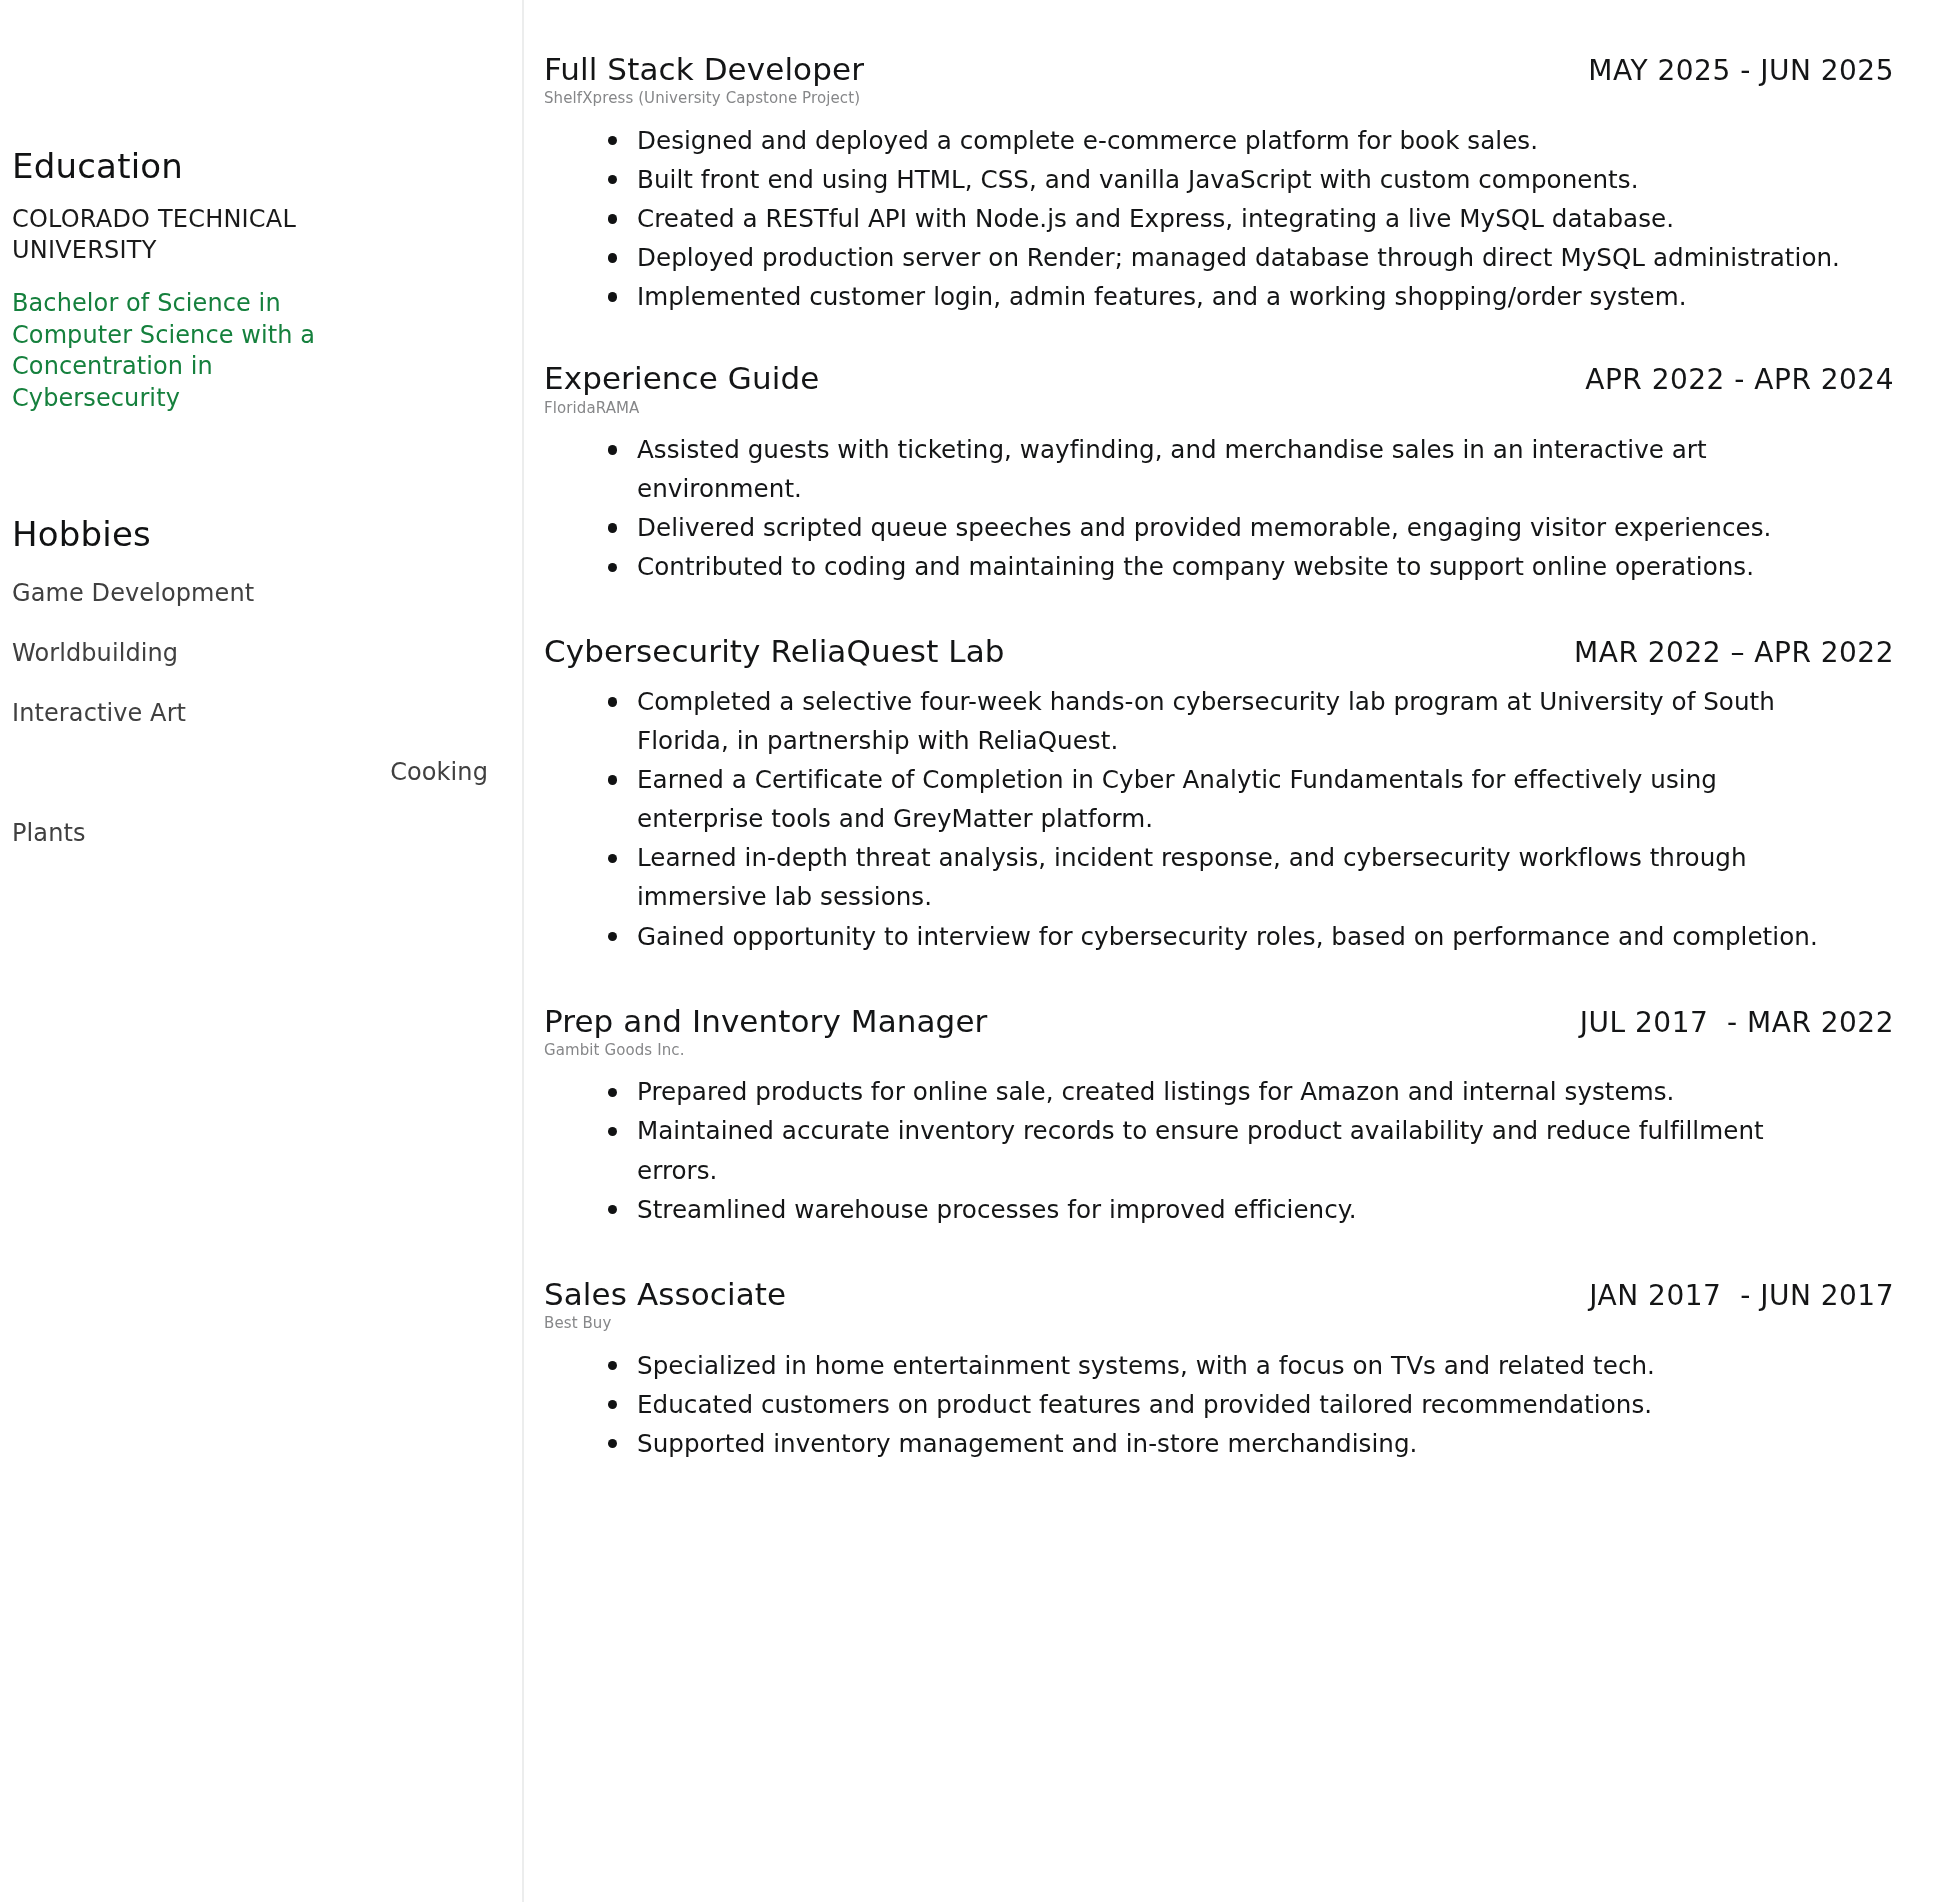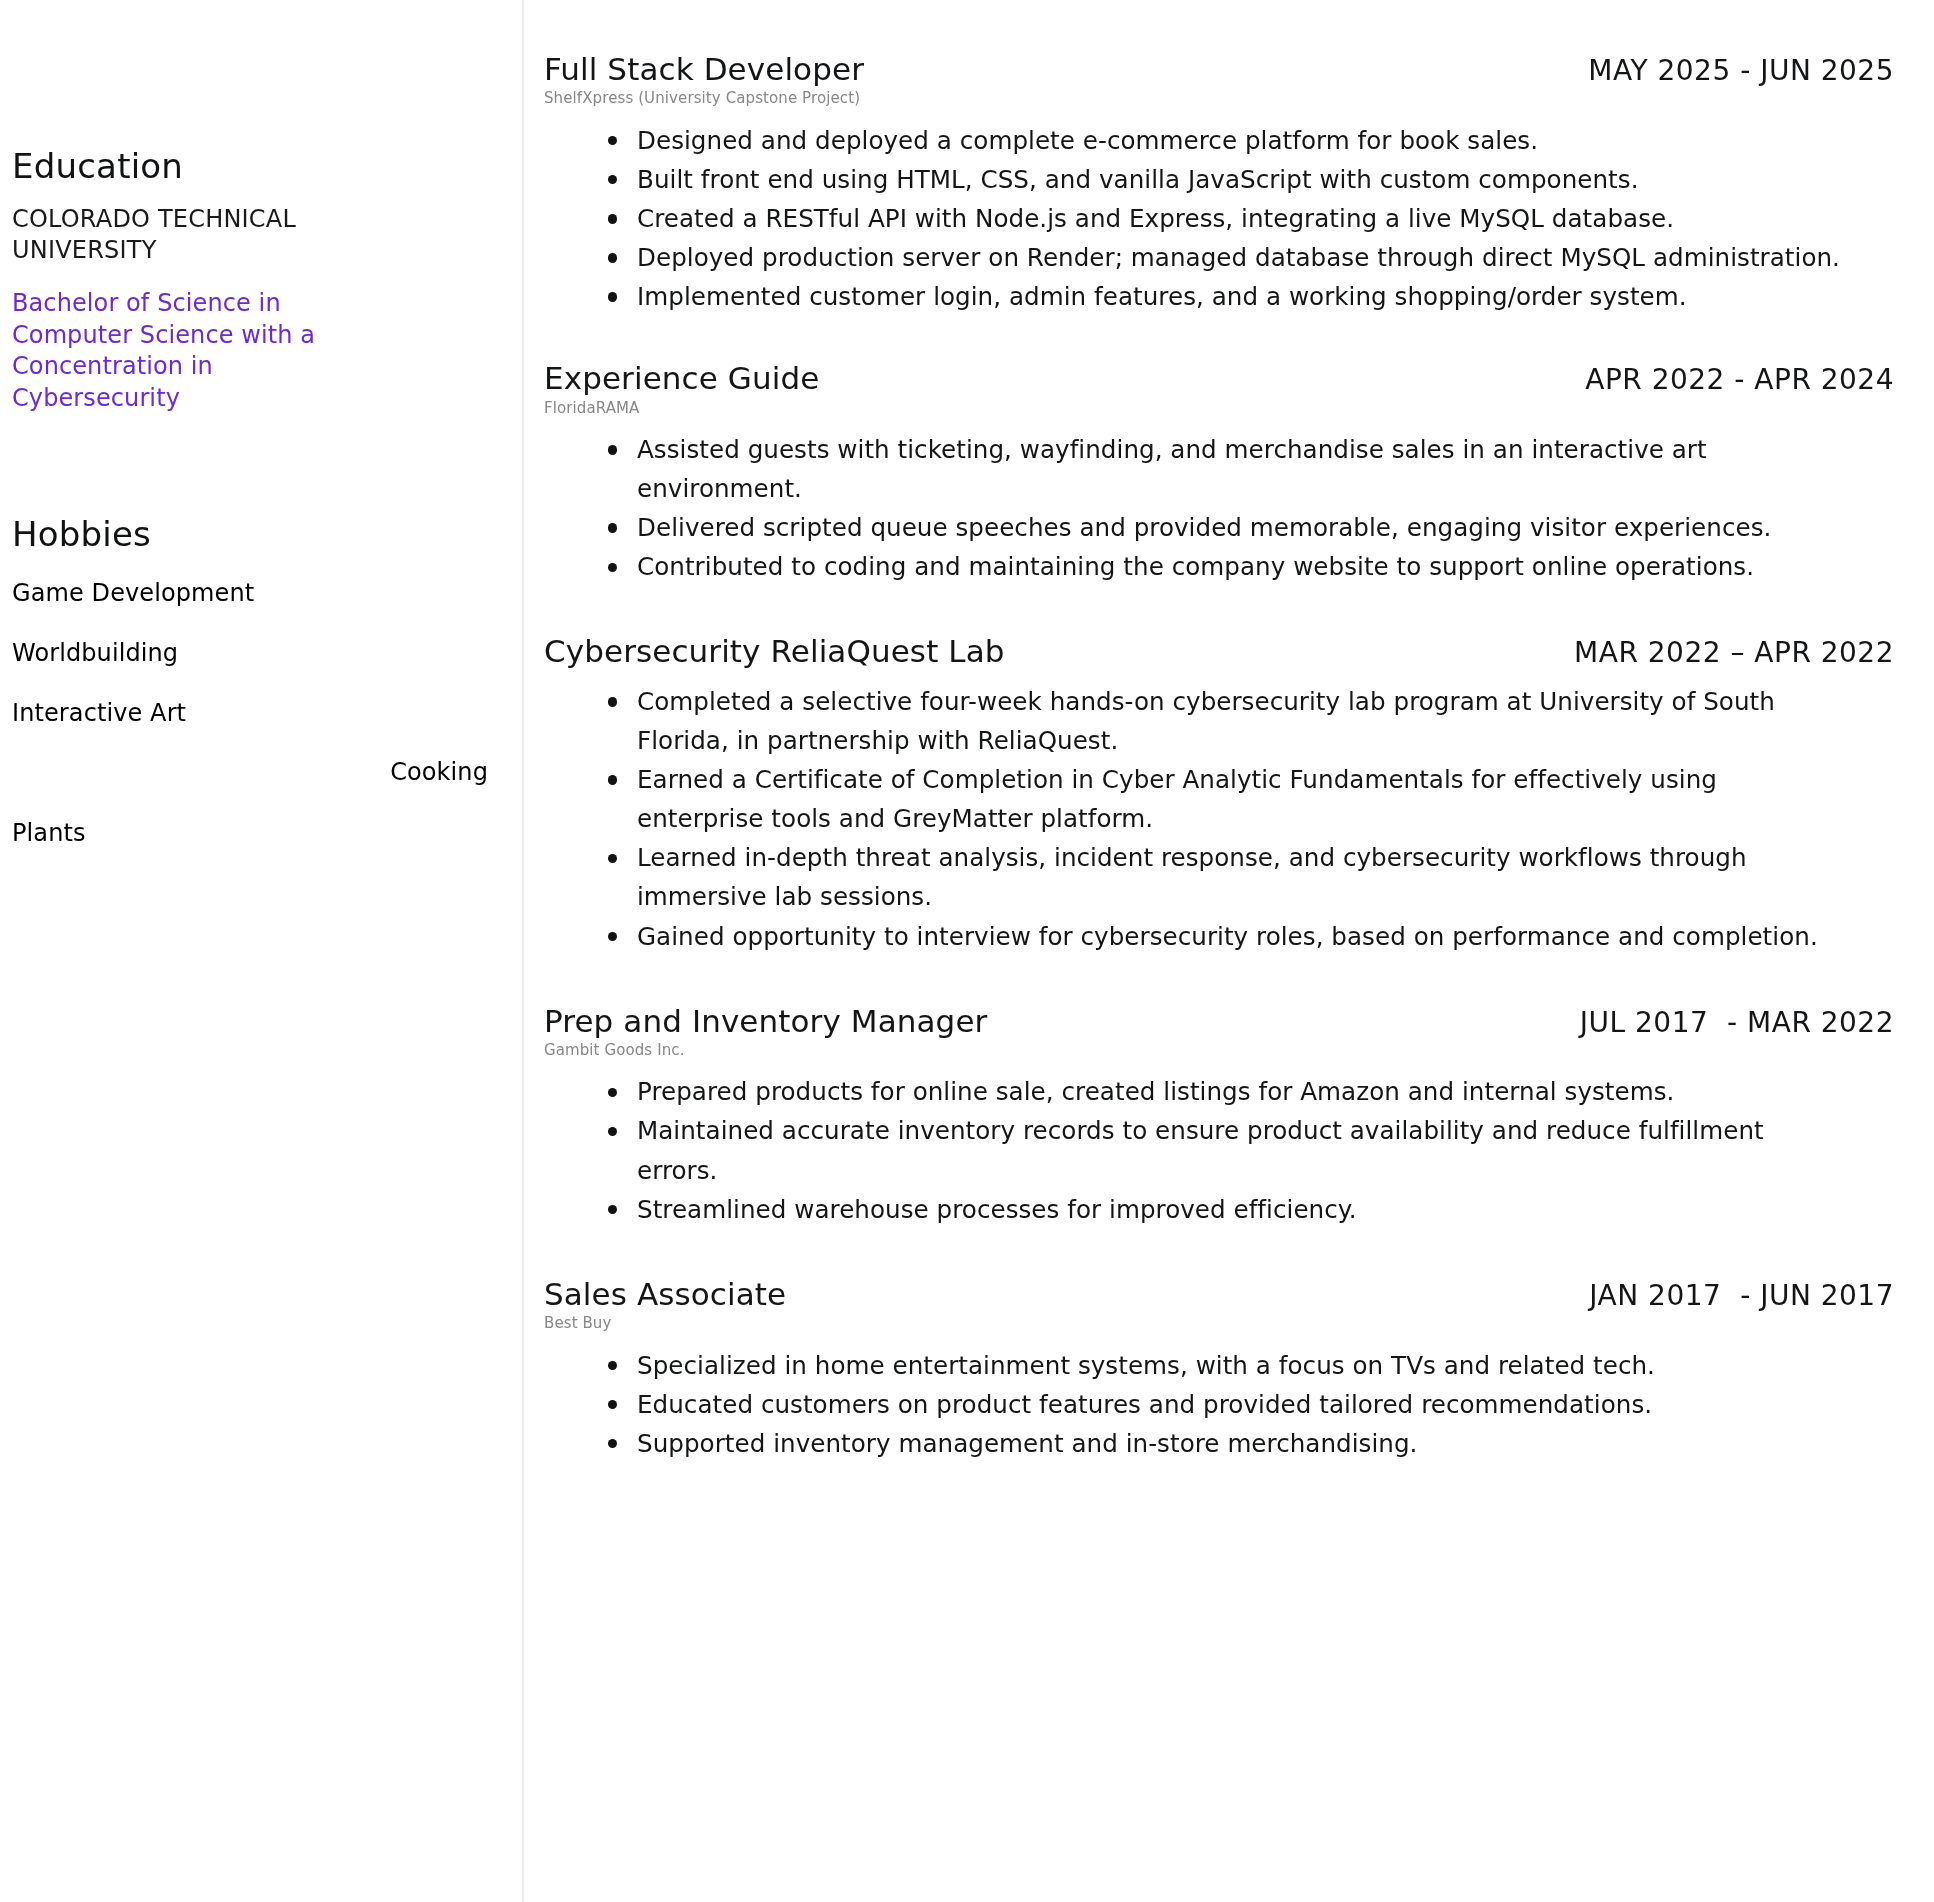--- a/index.html
+++ b/index.html
@@ -59,29 +59,29 @@
     font-size: 24px;
     line-height: 1.31;
     color: #1a1a1a;
     letter-spacing: 0.2px;
     max-width: 322px;
   }
 
   .edu-degree {
     font-size: 24px;
     line-height: 1.31;
-    color: #6d28d9;
+    color: #15803d;
     letter-spacing: 0.1px;
     max-width: 314px;
   }
 
   .hobby-item {
     font-size: 24px;
     line-height: 1.2;
-    color: #000000;
+    color: #404040;
     letter-spacing: 0.1px;
   }
 
   
   .main {
     flex: 1;
     box-sizing: border-box;
     padding: 51px 40px 0 20px;
     height: 1903px;
   }

